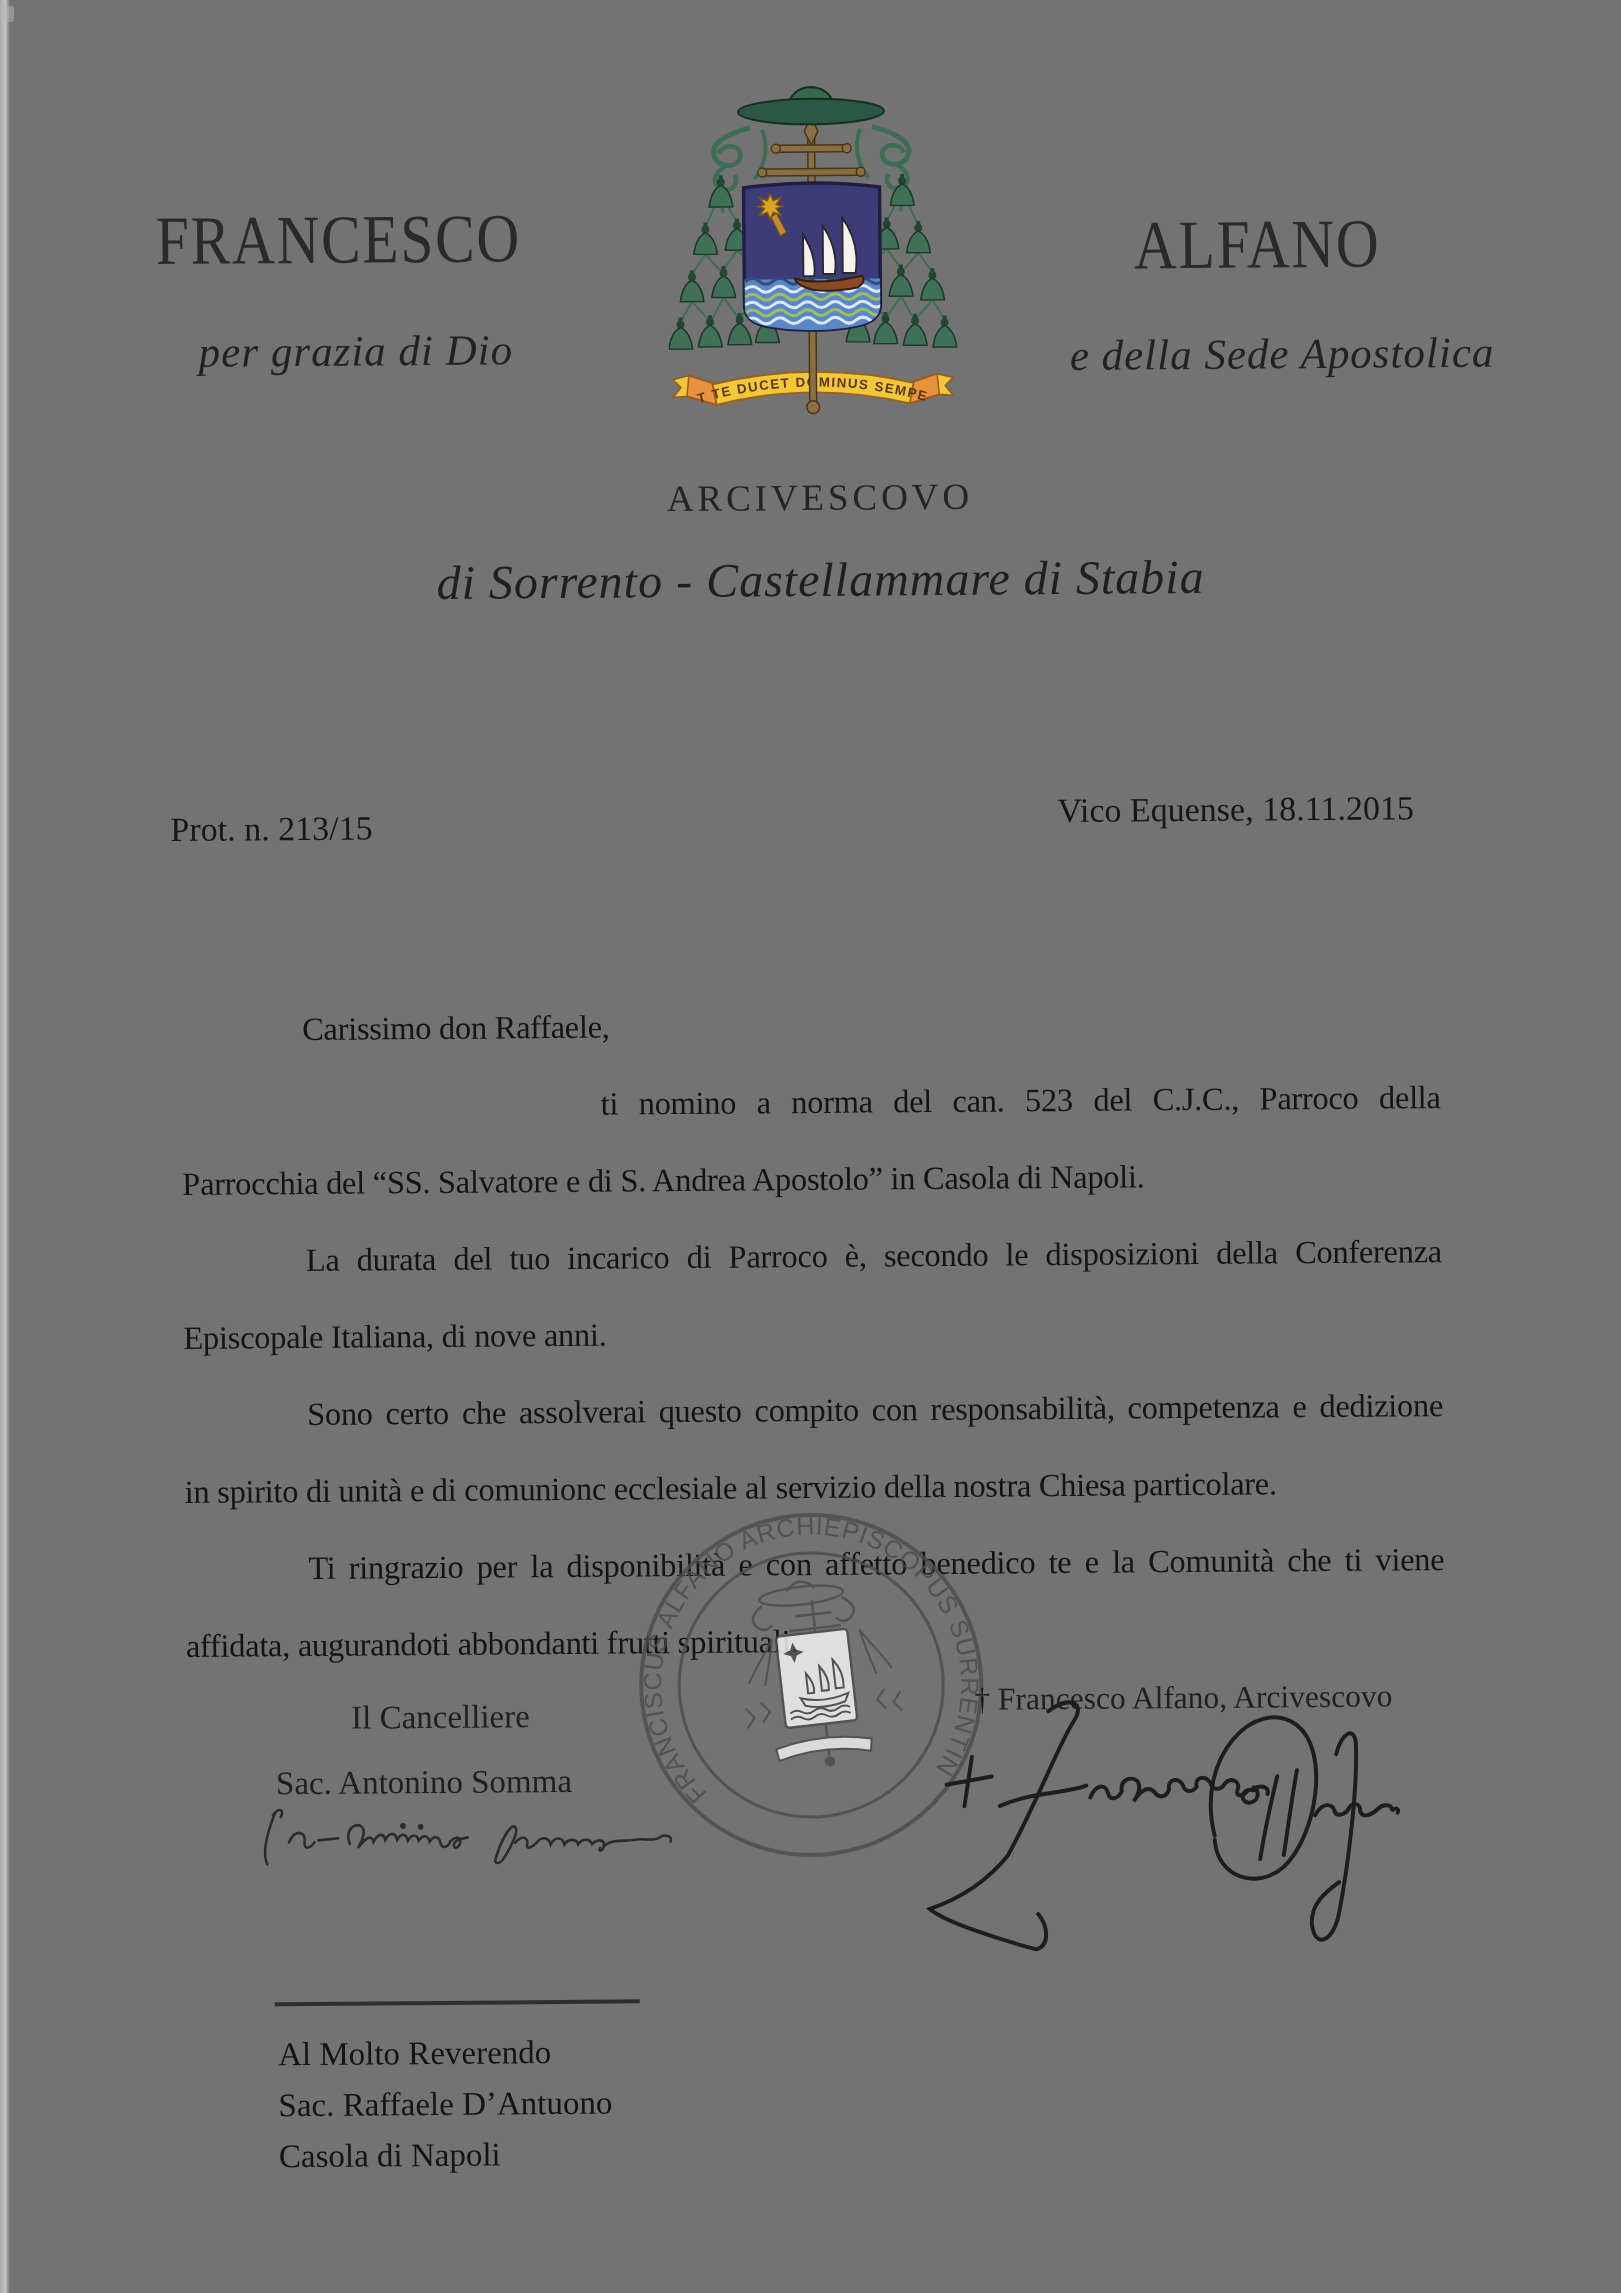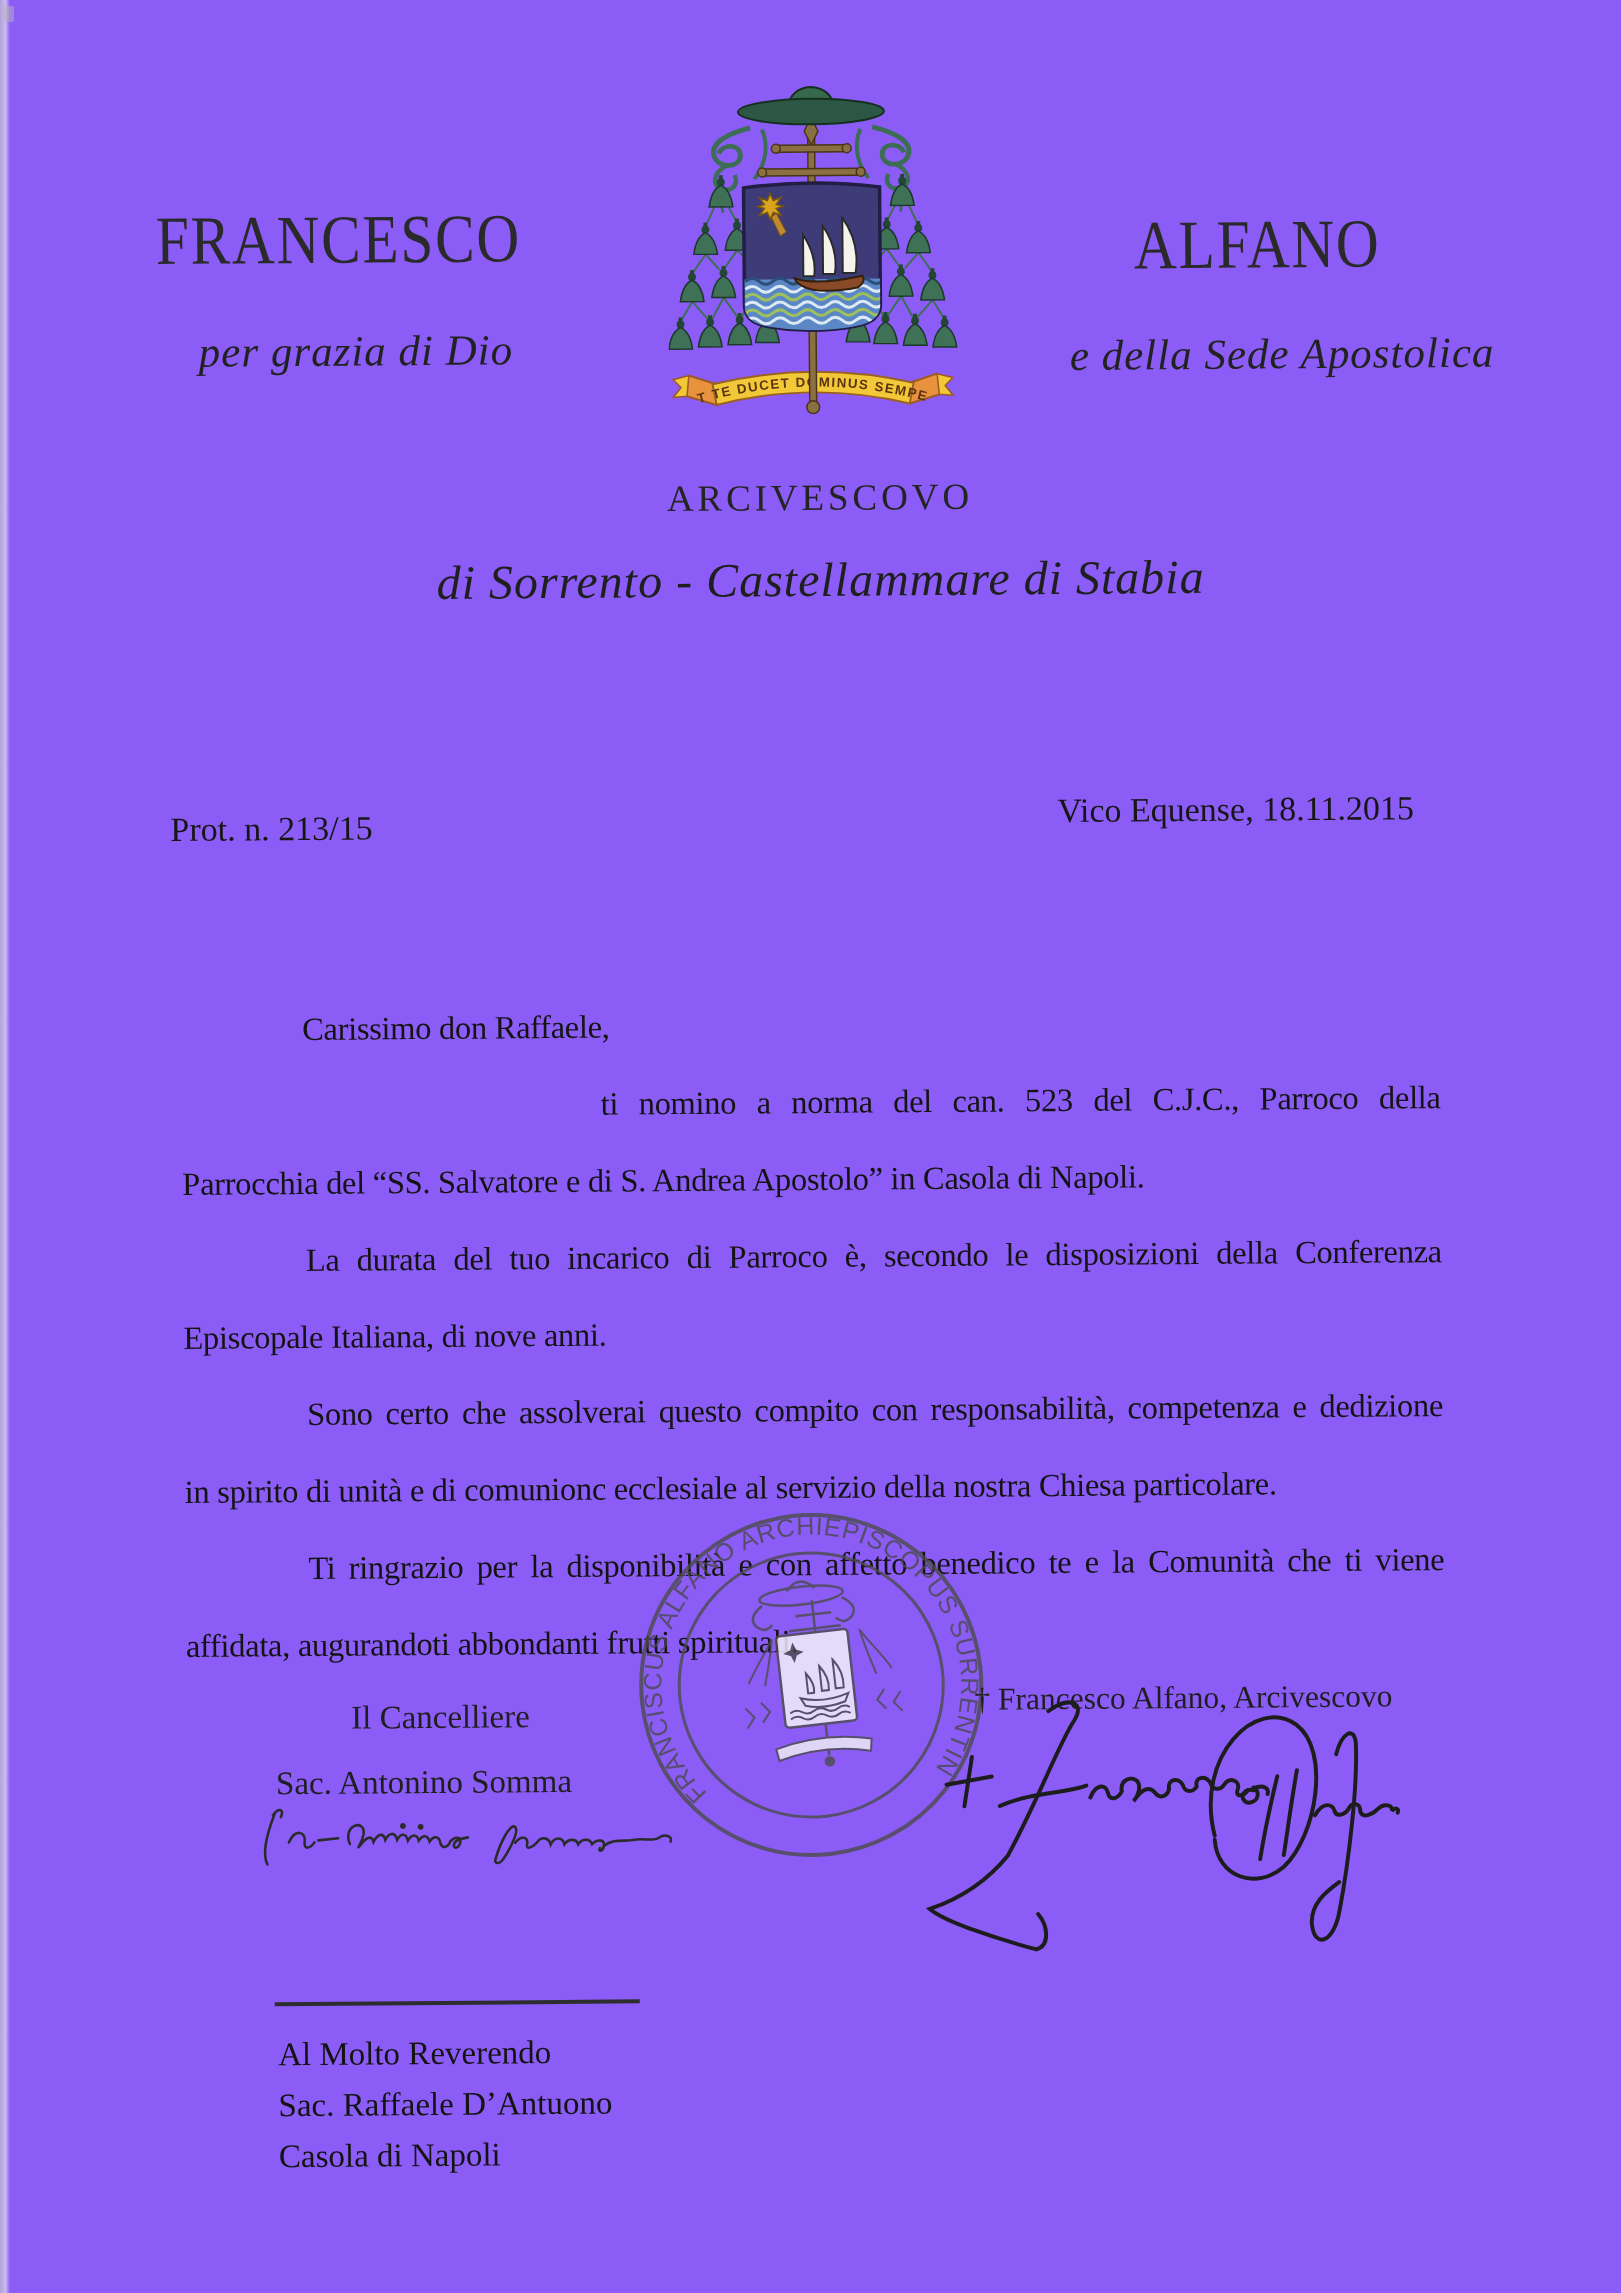--- a/index.html
+++ b/index.html
@@ -1,18 +1,18 @@
 <!DOCTYPE html>
 <html><head>
 <meta charset="utf-8">
 <style>
   html,body { margin:0; padding:0; background:#888; }
   .page {
     position:relative; width:1621px; height:2293px; margin:0 auto;
-    background:#8b5cf6; overflow:hidden;
+    background:#737373; overflow:hidden;
     font-family:"Liberation Serif","DejaVu Serif",serif; color:#1f1f1f;
   }
   .rot { position:absolute; inset:0; transform:rotate(-0.45deg); }
   .abs { position:absolute; }
   .big-name { font-size:69px; letter-spacing:2px; color:#2a2a2a; transform:scaleX(0.86); transform-origin:left top; white-space:nowrap; }
   .tagline  { font-style:italic; font-size:43px; letter-spacing:1px; color:#222; white-space:nowrap; }
   .arch-title { left:825px; top:476px; transform:translateX(-50%); font-size:37px; letter-spacing:3.9px; color:#242424; white-space:nowrap; }
   .diocese    { left:825px; top:552px; transform:translateX(-50%); font-style:italic; font-size:48px; letter-spacing:1px; white-space:nowrap; }
   .meta { font-size:34px; color:#161616; white-space:nowrap; }
   .body-block { left:182px; top:987px; width:1259px; font-size:32.5px; letter-spacing:-0.3px; color:#141414; }

